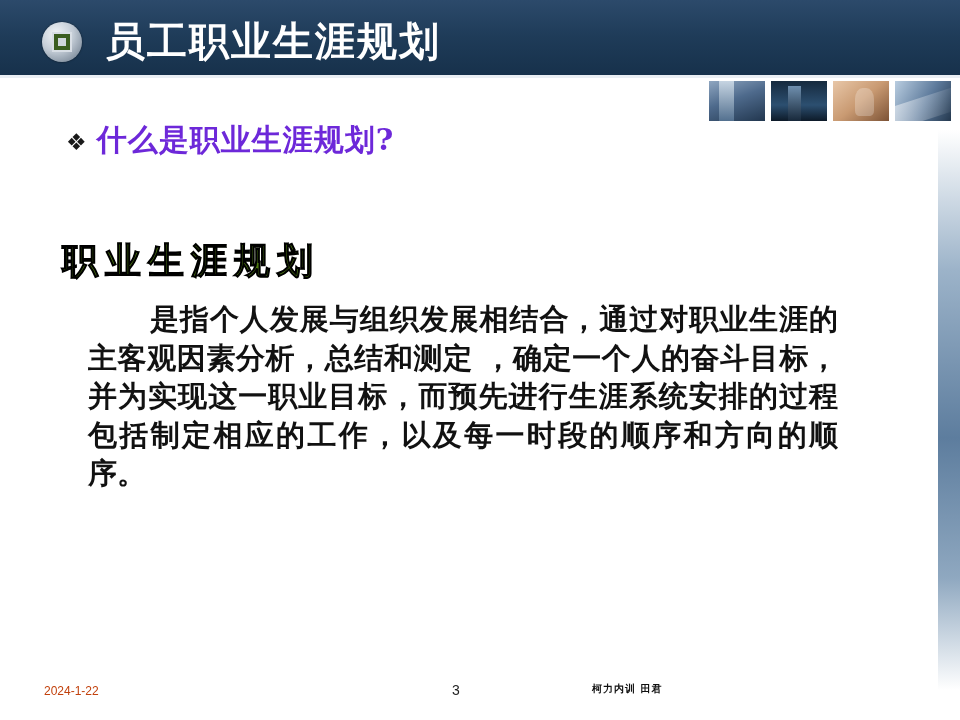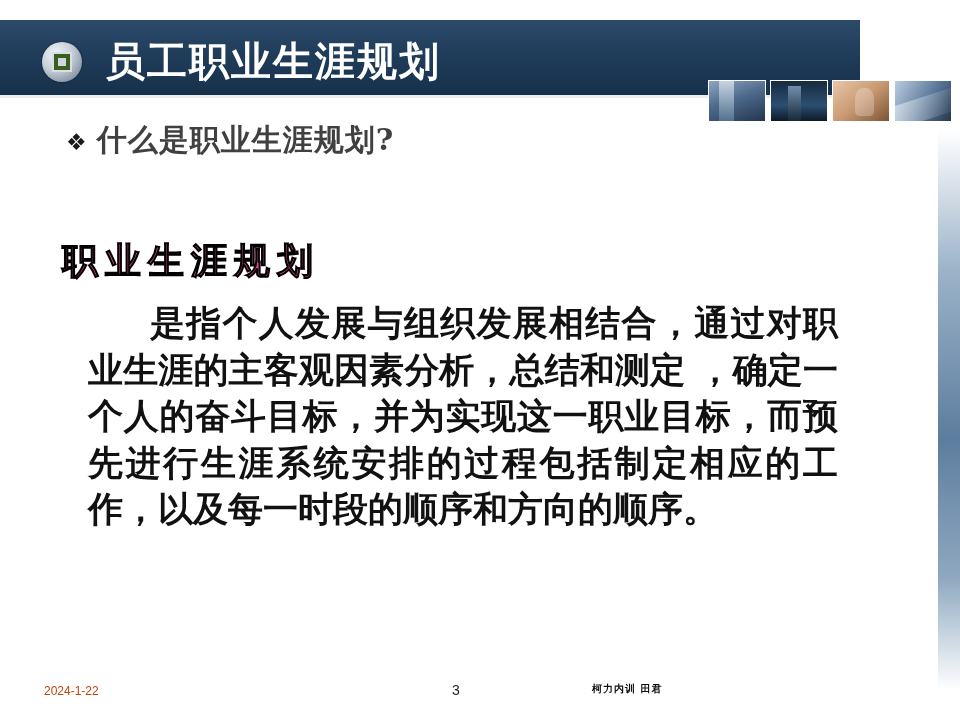--- a/index.html
+++ b/index.html
@@ -15,24 +15,23 @@
     width: 960px;
     height: 720px;
     background: #ffffff;
     overflow: hidden;
   }
 
   
   .header-bar {
     position: absolute;
     top: 0; left: 0;
-    width: 860px;
+    width: 960px;
     height: 78px;
     background: linear-gradient(to bottom, #2c4a6b 0%, #1f3c59 45%, #16304a 100%);
-    margin-top: 20px;
   }
   .header-bar:after {
     content: "";
     position: absolute;
     left: 0; bottom: 0;
     width: 100%;
     height: 3px;
     background: #e9eef3;
   }
   .header-logo {
@@ -136,41 +135,41 @@
     color: #1a1a1a;
     font-size: 23px;
     line-height: 1;
     margin-top: 11px;
     margin-right: 10px;
   }
   .bullet-text {
     font-family: "DejaVu Serif", "Liberation Serif", serif;
     font-weight: bold;
     font-size: 30px;
-    color: #404040;
+    color: #6d28d9;
     letter-spacing: 1px;
     text-align: center;
   }
 
   .subject-head {
     margin-left: 62px;
     margin-top: 76px;
     font-family: "DejaVu Serif", "Liberation Serif", serif;
     font-weight: bold;
     font-size: 36px;
-    color: #ec4899;
+    color: #4d7c0f;
     letter-spacing: 7px;
     -webkit-text-stroke: 1px #000;
   }
 
   .paragraph {
     margin: 14px 82px 0 88px;
     font-family: "DejaVu Serif", "Liberation Serif", serif;
     font-weight: bold;
-    font-size: 35px;
+    font-size: 29px;
     line-height: 1.33;
     color: #111111;
     text-indent: 62px;
     text-align: justify;
     letter-spacing: 0px;
   }
 
   
   .footer {
     position: absolute;

